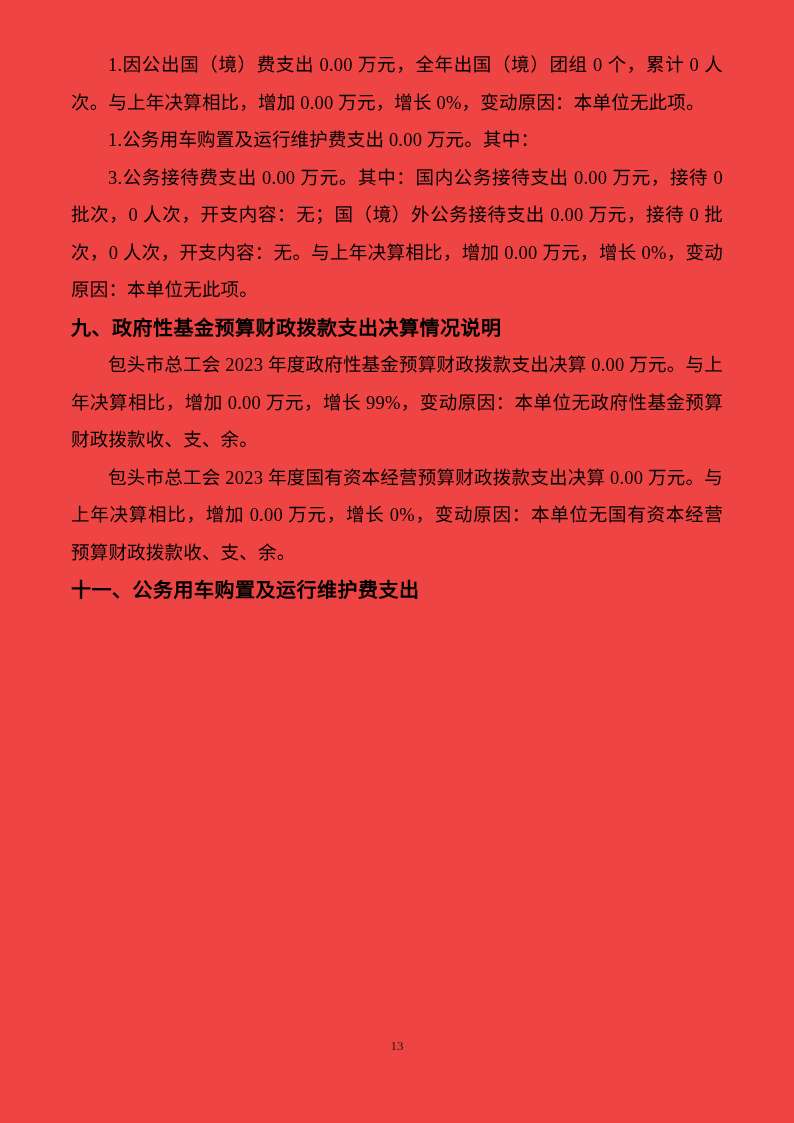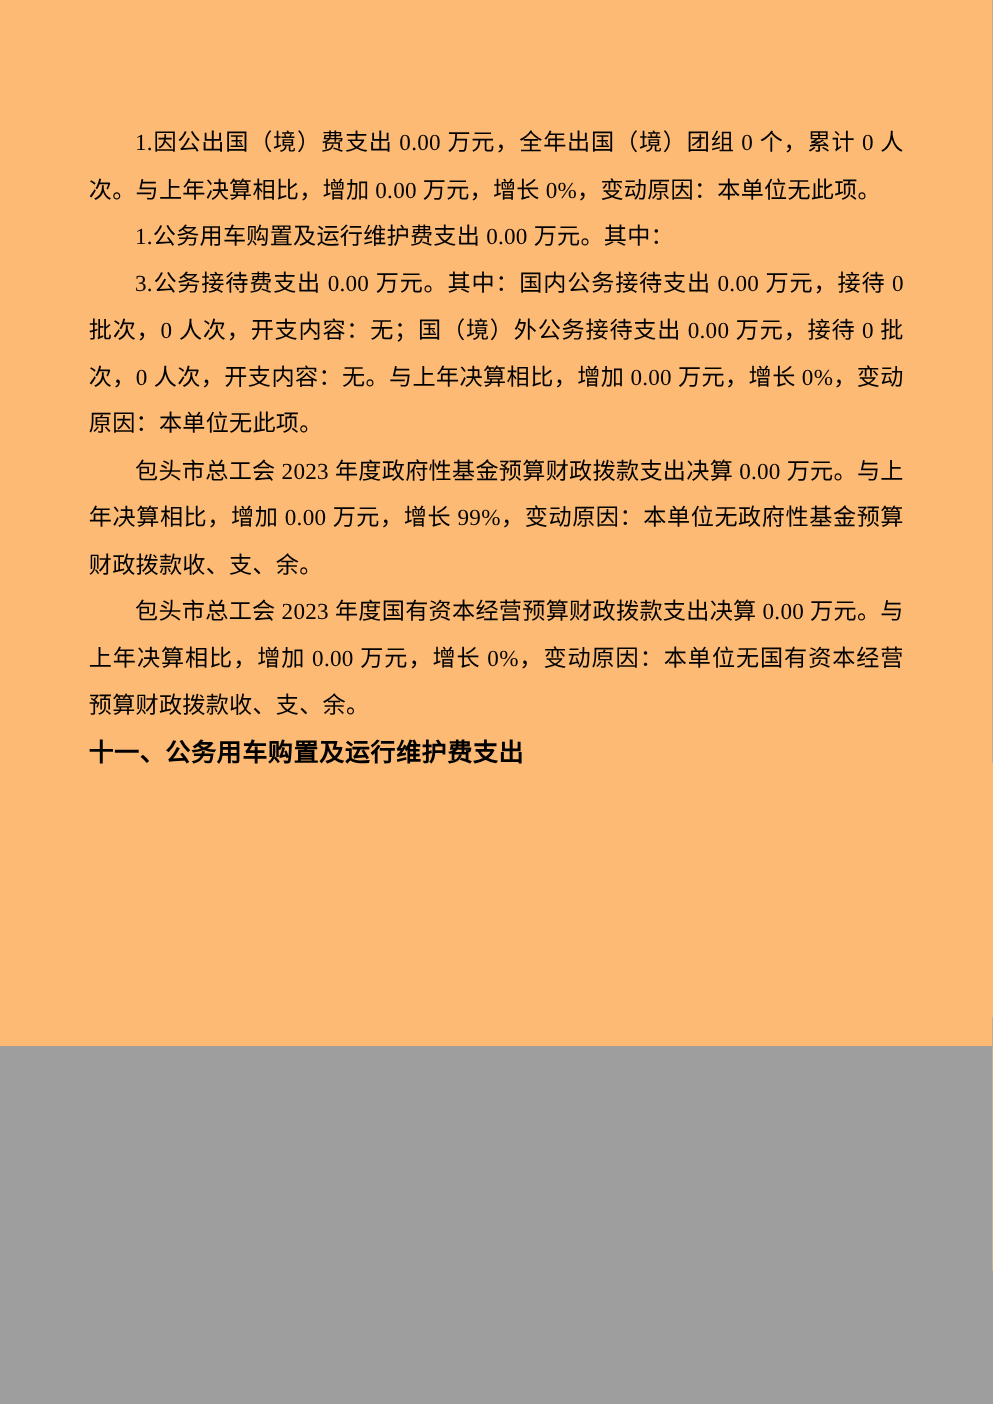--- a/index.html
+++ b/index.html
@@ -3,26 +3,26 @@
 <meta charset="utf-8">
 <style>
   html, body {
     margin: 0;
     padding: 0;
     background: #9e9e9e;
   }
   .page {
     position: relative;
     width: 794px;
-    height: 837px;
+    height: 1123px;
     margin: 0 auto;
-    background: #fdba74;
+    background: #ef4444;
     color: #000000;
     box-sizing: border-box;
-    padding: 97px 71px 0 71px;
+    padding: 47px 71px 0 71px;
     overflow: hidden;
   }
   .body-text {
     font-family: "Liberation Serif", "DejaVu Serif", serif;
     font-size: 18.5px;
     line-height: 37.5px;
     text-align: justify;
     text-justify: inter-ideograph;
     letter-spacing: 0.2px;
   }
@@ -52,17 +52,19 @@
   }
 </style>
 </head>
 <body>
 
 <div class="page">
   <div class="body-text">
     <p class="para">1.因公出国（境）费支出 0.00 万元，全年出国（境）团组 0 个，累计 0 人次。与上年决算相比，增加 0.00 万元，增长 0%，变动原因：本单位无此项。</p>
     <p class="para">1.公务用车购置及运行维护费支出 0.00 万元。其中：</p>
     <p class="para">3.公务接待费支出 0.00 万元。其中：国内公务接待支出 0.00 万元，接待 0 批次，0 人次，开支内容：无；国（境）外公务接待支出 0.00 万元，接待 0 批次，0 人次，开支内容：无。与上年决算相比，增加 0.00 万元，增长 0%，变动原因：本单位无此项。</p>
+    <h2 class="heading">九、政府性基金预算财政拨款支出决算情况说明</h2>
     <p class="para">包头市总工会 2023 年度政府性基金预算财政拨款支出决算 0.00 万元。与上年决算相比，增加 0.00 万元，增长 99%，变动原因：本单位无政府性基金预算财政拨款收、支、余。</p>
     <p class="para">包头市总工会 2023 年度国有资本经营预算财政拨款支出决算 0.00 万元。与上年决算相比，增加 0.00 万元，增长 0%，变动原因：本单位无国有资本经营预算财政拨款收、支、余。</p>
     <h2 class="heading">十一、公务用车购置及运行维护费支出</h2>
   </div>
+  <div class="page-number">13</div>
 </div>
 
 </body></html>

